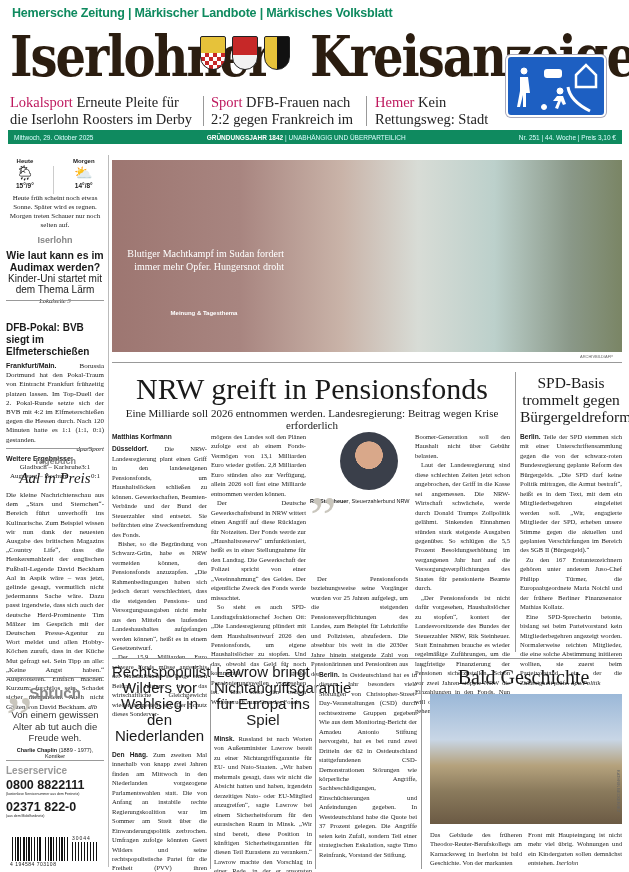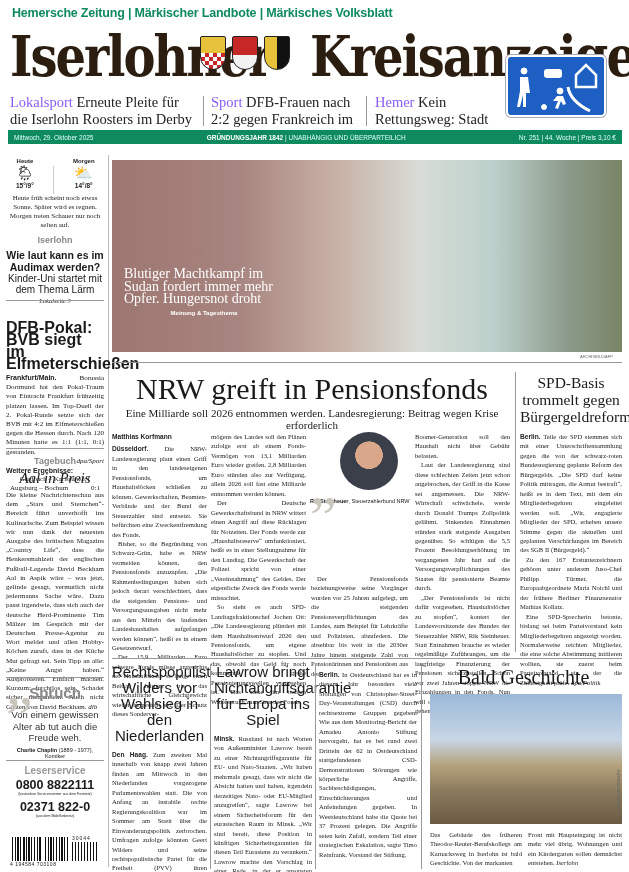--- a/index.html
+++ b/index.html
@@ -4,32 +4,32 @@
 <style>
 *{box-sizing:border-box;margin:0;padding:0}
 body{width:629px;height:872px;background:#fff;font-family:"DejaVu Serif",serif;color:#1a1a1a;position:relative;overflow:hidden}
 .abs{position:absolute}
 .masthead-sub{left:12px;top:6px;font-family:"Liberation Sans",sans-serif;font-weight:bold;font-size:12.5px;color:#0f8a5f;letter-spacing:-0.2px}
 .logo{left:10px;top:22px;width:570px;height:60px}
 .logo-word{position:absolute;top:0;font-family:"DejaVu Serif",serif;font-weight:bold;font-size:48px;color:#2b1d10;letter-spacing:-2px;line-height:60px;transform:scaleY(1.15);transform-origin:top}
 .crests{position:absolute;left:190px;top:14px;display:flex;gap:6px}
 .crest{width:26px;height:34px;border-radius:2px 2px 13px 13px;border:1px solid #222}
 .teaser{top:94px;font-family:"Liberation Serif",serif;font-size:14.5px;line-height:17px;color:#222}
-.teaser b{color:#8b5cf6;font-weight:normal}
+.teaser b{color:#be185d;font-weight:normal}
 .vsep{position:absolute;width:1px;background:#999}
 .bar{left:8px;top:130px;width:614px;height:14px;background:#0f8a5f;color:#dff;font-family:"Liberation Sans",sans-serif;font-size:6.5px;display:flex;justify-content:space-between;align-items:center;padding:0 6px}
 .bar .mid b{color:#fff}
 .sign{left:506px;top:55px;width:100px;height:62px;background:#1d5fc2;border:2px solid #fff;border-radius:5px;box-shadow:0 0 0 1px #aab}
 .lcol{left:6px;width:98px;font-family:"Liberation Serif",serif}
 .lsep{left:108px;top:155px;width:1px;height:712px;background:#bbb}
 .sans{font-family:"Liberation Sans",sans-serif}
 .small{font-size:7px;line-height:9.2px;text-align:justify}
 .hero{left:112px;top:160px;width:510px;height:192px;background:linear-gradient(90deg,#9d7671 0%,#a88580 25%,#c9b3a8 45%,#d8dcd6 60%,#bcd0cb 75%,#8a9888 90%,#7a8565 100%)}
 .hero-title{position:absolute;left:12px;top:36px;width:160px;text-align:center;color:#fff;font-family:"Liberation Serif",serif;font-size:26px;line-height:30px}
-.hero-sub{position:absolute;left:12px;top:108px;width:160px;text-align:left;color:#fff;font-family:"Liberation Serif",serif;font-size:14px;line-height:12.5px}
+.hero-sub{position:absolute;left:12px;top:88px;width:160px;text-align:right;color:#fff;font-family:"Liberation Serif",serif;font-size:10px;line-height:12.5px}
 .hero-ref{position:absolute;left:12px;top:150px;width:160px;text-align:center;color:#fff;font-family:"Liberation Sans",sans-serif;font-size:6px;font-weight:bold}
 .credit{font-family:"Liberation Sans",sans-serif;font-size:4px;color:#666}
 .hr{height:1px;background:#999}
 .main-h{left:112px;top:372px;width:400px;text-align:center;font-family:"Liberation Serif",serif;font-size:30px;line-height:34px}
 .main-sub{left:112px;top:407px;width:400px;text-align:center;font-family:"Liberation Serif",serif;font-size:11px}
 .col{font-family:"Liberation Serif",serif;font-size:6.6px;line-height:9.45px;text-align:justify;color:#222}
 .col p{text-indent:6px}
 .col .lead{text-indent:0}
 .dl{font-family:"Liberation Sans",sans-serif;font-weight:bold}
 .sh{font-family:Liberation Sans, sans-serif;font-size:15px;line-height:16px;text-align:center}
@@ -97,21 +97,21 @@
 
 <div class="abs lcol" style="top:235px;text-align:center">
   <div class="sans" style="font-size:9px;color:#888;font-weight:bold">Iserlohn</div>
   <div class="sans" style="font-size:10.5px;font-weight:bold;line-height:12px;margin-top:4px">Wie laut kann es im Audimax werden?</div>
   <div class="sans" style="font-size:10px;line-height:11px">Kinder-Uni startet mit dem Thema Lärm</div>
   <div style="font-size:6.5px;font-style:italic;margin-top:2px">Lokalseite 3</div>
 </div>
 <div class="abs hr" style="left:6px;top:300px;width:98px"></div>
 
 <div class="abs lcol" style="top:322px">
-  <div class="sans" style="font-size:16px;font-weight:bold;line-height:12px">DFB-Pokal: BVB siegt im Elfmeterschießen</div>
+  <div class="sans" style="font-size:10px;font-weight:bold;line-height:12px">DFB-Pokal: BVB siegt im Elfmeterschießen</div>
   <div class="small" style="margin-top:3px"><span class="dl">Frankfurt/Main.</span> <span>Borussia Dortmund hat den Pokal-Traum von Eintracht Frankfurt frühzeitig platzen lassen. Im Top-Duell der 2. Pokal-Runde setzte sich der BVB mit 4:2 im Elfmeterschießen gegen die Hessen durch. Nach 120 Minuten hatte es 1:1 (1:1, 0:1) gestanden.</span></div>
   <div class="small" style="text-align:right;font-style:italic">dpa/Sport</div>
   <div class="small dl">Weitere Ergebnisse:</div>
   <div class="small" style="display:flex;justify-content:center;padding:0 4px">
       <span>Gladbach – Karlsruhe</span>
       <span>3:1</span>
     </div>
   <div class="small" style="display:flex;justify-content:space-between;padding:0 4px">
       <span>Augsburg – Bochum</span>
       <span>0:1</span>
@@ -127,21 +127,21 @@
 <div class="abs hr" style="left:6px;top:677px;width:98px"></div>
 
 <div class="abs lcol" style="top:684px;text-align:center">
   <div class="sans" style="font-size:15px;color:#888;font-weight:bold">Spruch</div>
   <div class="qmark" style="left:0;top:8px">”</div>
   <div class="quote-txt" style="font-size:9.5px;line-height:11.5px;margin-top:8px;position:relative">Von einem gewissen Alter ab tut auch die Freude weh.</div>
   <div class="sans" style="font-size:5.5px;margin-top:3px"><b>Charlie Chaplin</b> <span>(1889 - 1977), Komiker</span></div>
 </div>
 <div class="abs hr" style="left:6px;top:760px;width:98px"></div>
 
-<div class="abs lcol sans" style="top:765px;text-align:center">
+<div class="abs lcol sans" style="top:765px;">
   <div style="font-size:10px;color:#999;font-weight:bold">Leserservice</div>
   <div style="font-size:12.5px;font-weight:bold;margin-top:2px">0800 8822111</div>
   <div style="font-size:3.5px">(kostenlose Servicenummer aus dem Festnetz)</div>
   <div style="font-size:12.5px;font-weight:bold;margin-top:4px">02371 822-0</div>
   <div style="font-size:3.5px">(aus dem Mobilfunknetz)</div>
 </div>
 <div class="abs" style="left:10px;top:835px;width:90px;height:32px">
   <div style="position:absolute;left:2px;top:2px;width:56px;height:24px;background:repeating-linear-gradient(90deg,#111 0 1.5px,#fff 1.5px 3px,#111 3px 4px,#fff 4px 5.5px)"></div>
   <div style="position:absolute;left:62px;top:7px;width:26px;height:19px;background:repeating-linear-gradient(90deg,#111 0 1.5px,#fff 1.5px 3px)"></div>
   <div class="sans" style="position:absolute;left:62px;top:0;font-size:5px;letter-spacing:1px">30044</div>

